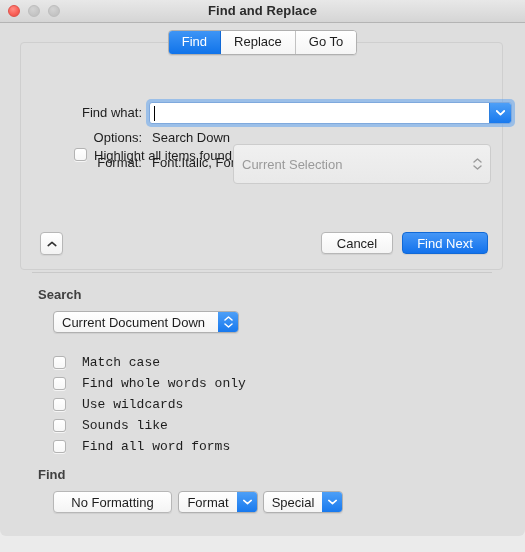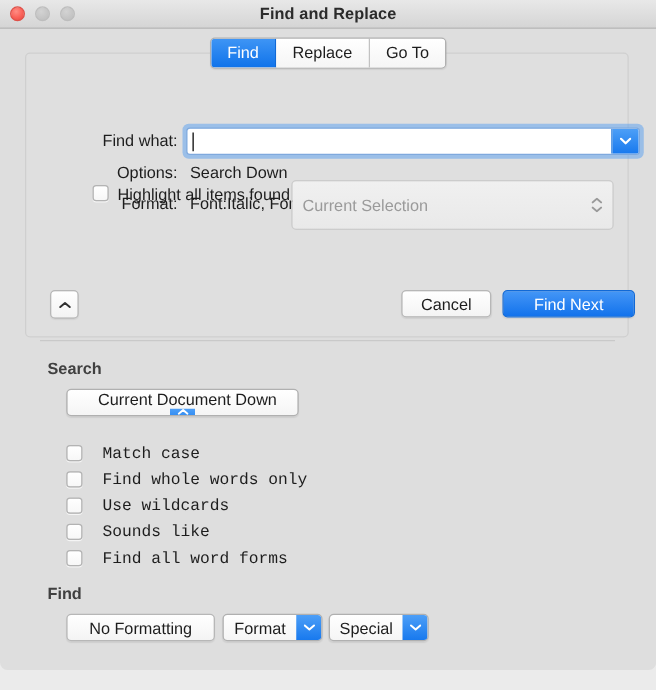--- a/index.html
+++ b/index.html
@@ -282,21 +282,21 @@
     background: linear-gradient(to bottom, #ffffff 0%, #f4f4f4 100%);
     border: 1px solid #b7b7b7;
     color: #1d1d1d;
   }
   .push-btn.default {
     background: linear-gradient(to bottom, #4496f6 0%, #1272ec 100%);
     border: 1px solid #1169d6;
     color: #ffffff;
   }
   #cancel-button { left: 300px; top: 189px; width: 72px; }
-  #findnext-button { left: 381px; top: 189px; width: 106px; }
+  #findnext-button { left: 381px; top: 189px; width: 86px; }
 
   
   #separator {
     position: absolute;
     left: 32px;
     top: 272px;
     width: 460px;
     height: 1px;
     background: #c9c9c9;
   }
@@ -319,21 +319,20 @@
     height: 22px;
     box-sizing: border-box;
     background: linear-gradient(to bottom, #ffffff 0%, #f5f5f5 100%);
     border: 1px solid #b0b0b0;
     border-radius: 4px;
     display: flex;
     align-items: center;
     overflow: hidden;
     box-shadow: 0 1px 1px rgba(0,0,0,0.07);
     cursor: default;
-    flex-direction: column;
   }
   #search-popup .pvalue {
     flex: 1;
     font-size: 13px;
     color: #1d1d1d;
     padding-left: 8px;
     white-space: nowrap;
   }
   .chev-stack-blue {
     width: 20px;

